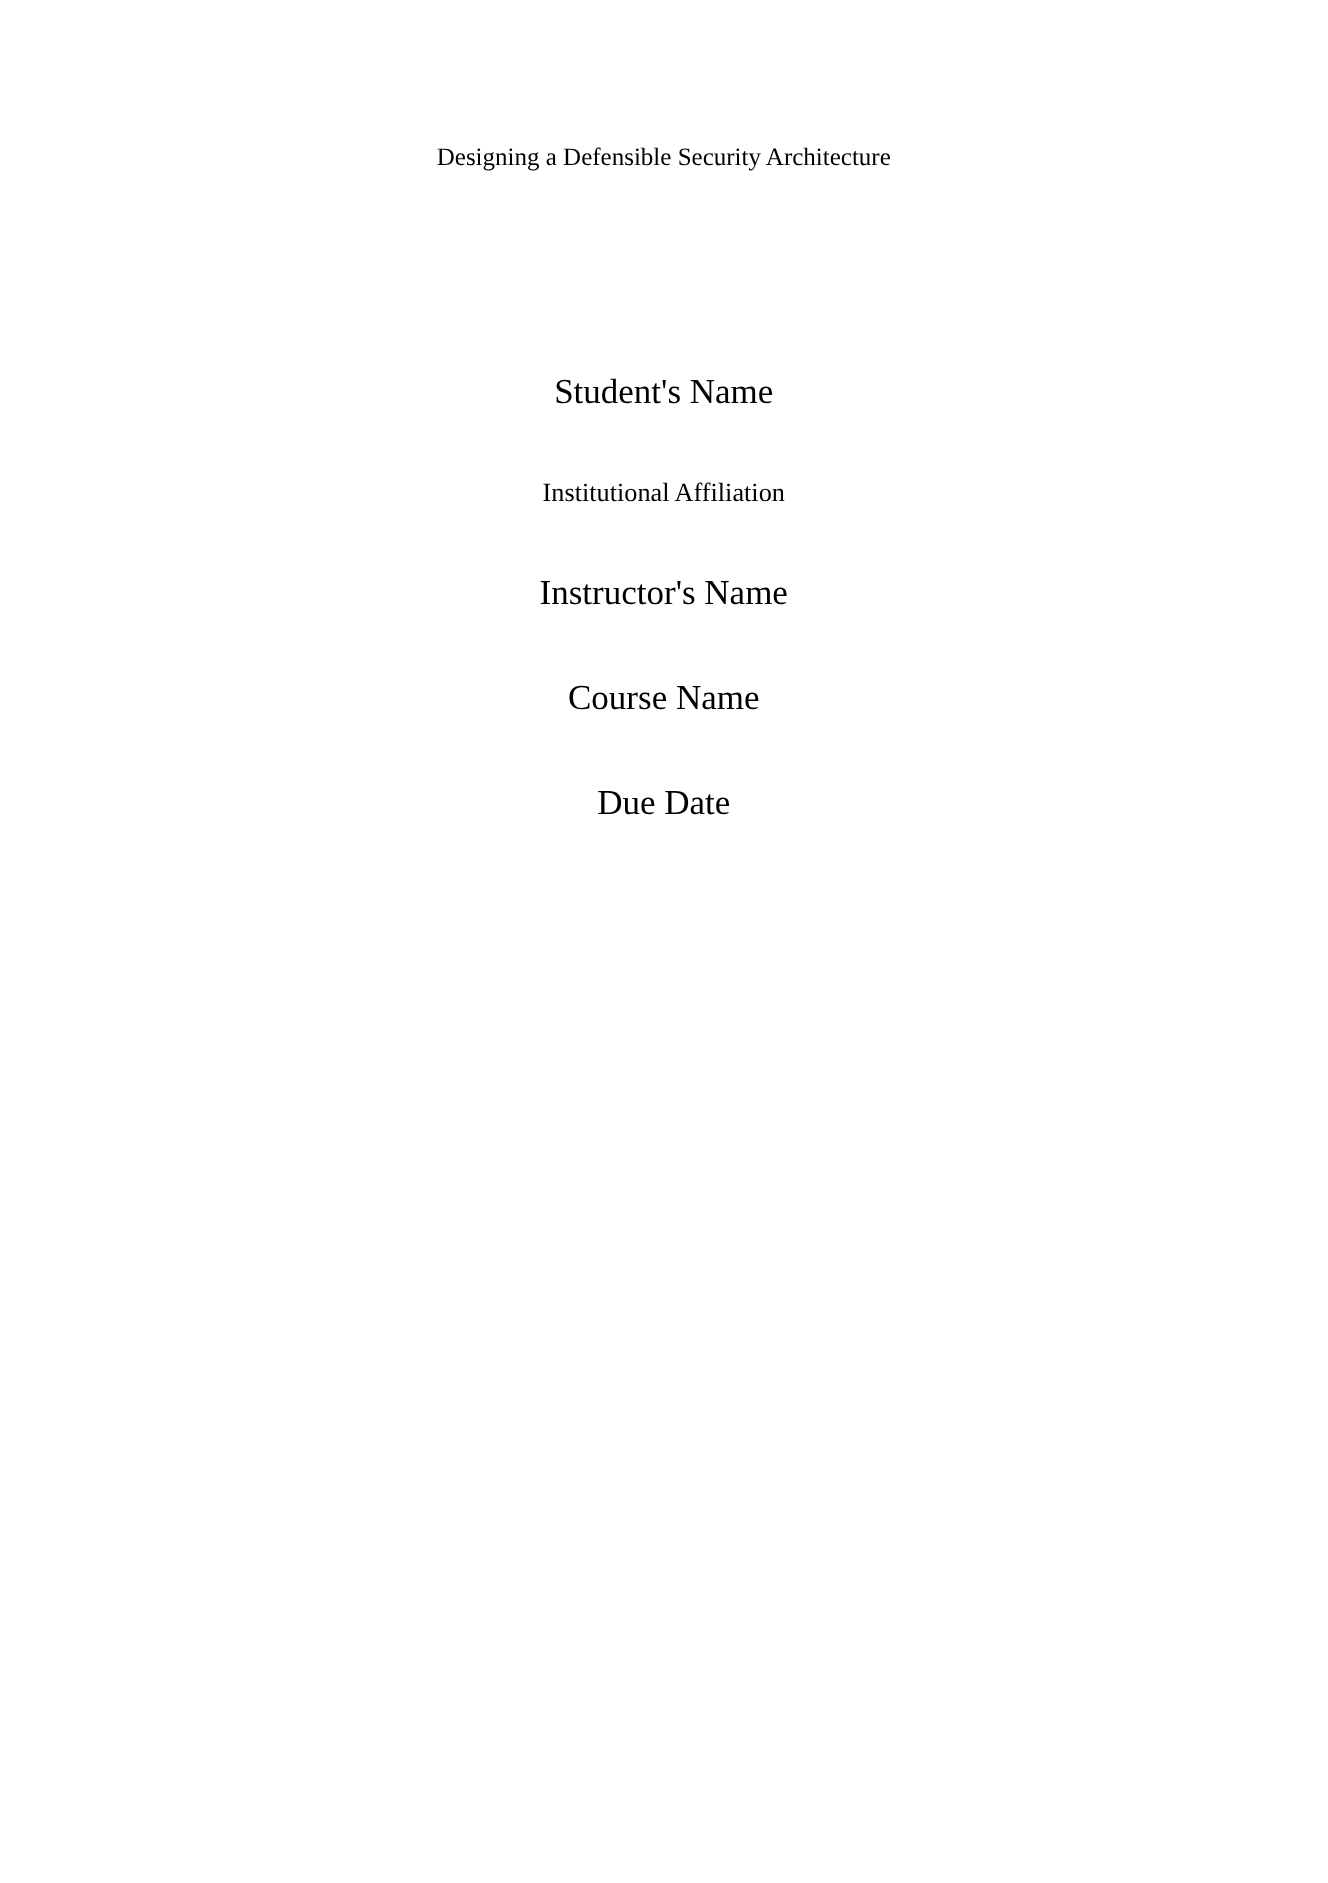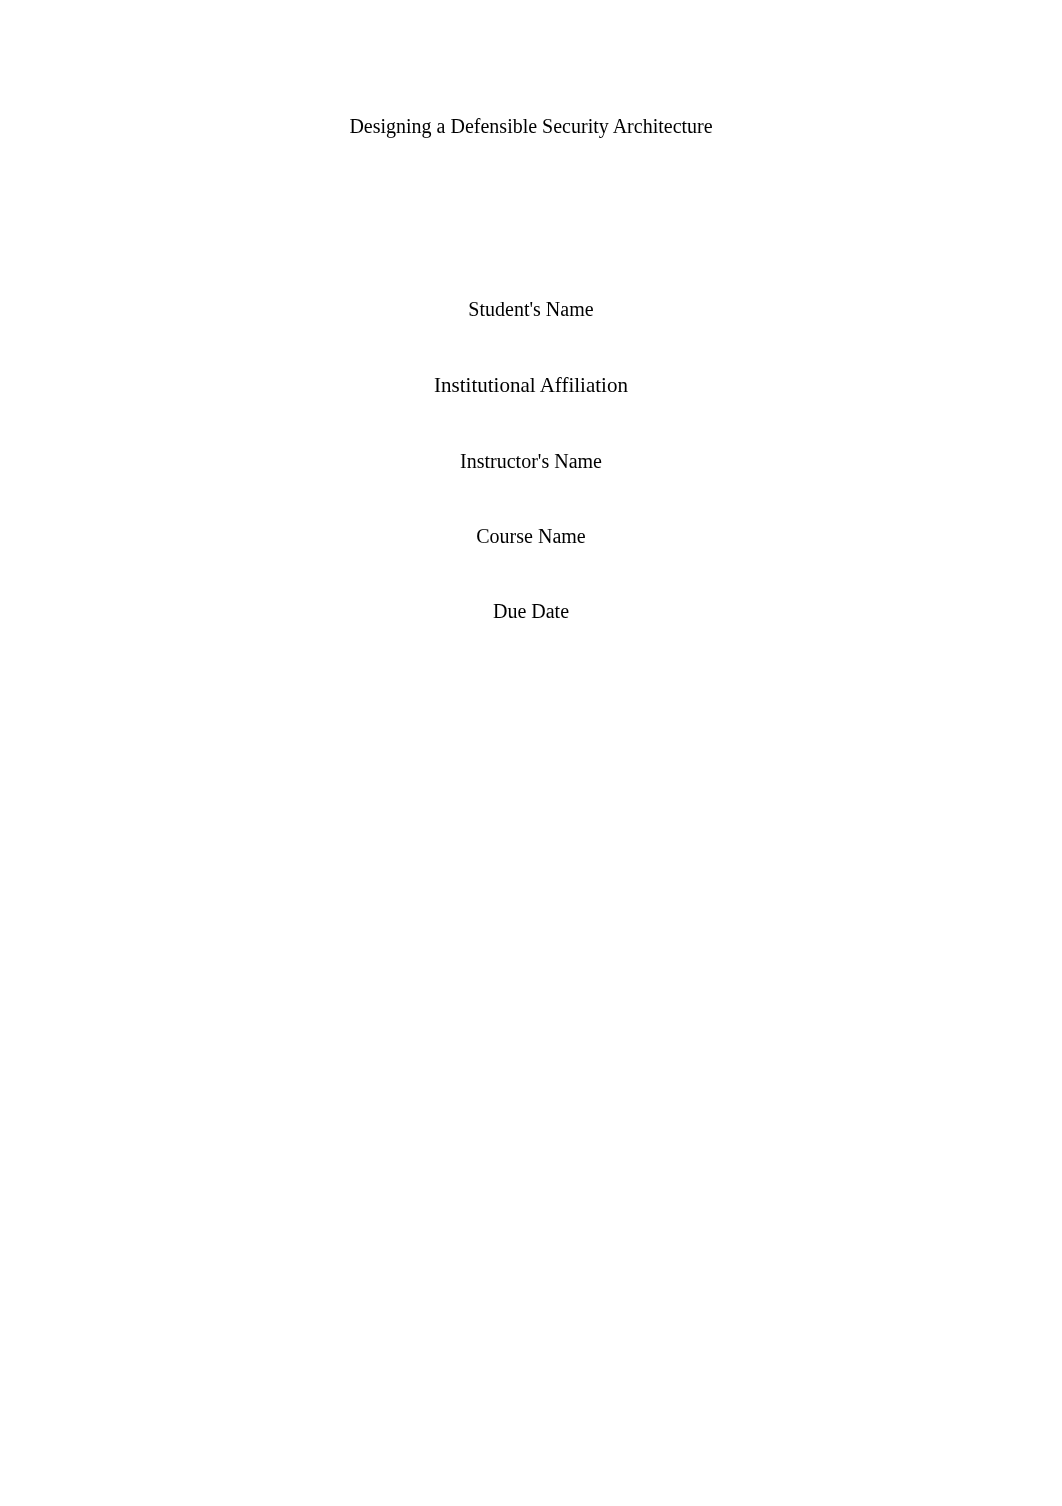--- a/index.html
+++ b/index.html
@@ -21,21 +21,21 @@
       padding-top: 115px;
     }
     .title {
       text-align: center;
       font-size: 20px;
       font-weight: 400;
       margin-bottom: 160px;
     }
     .field {
       text-align: center;
-      font-size: 20px;
+      font-size: 28px;
       font-weight: 400;
       margin-bottom: 52px;
     }
     .field:last-child {
       margin-bottom: 12px;
     }
     .affiliation {
       font-size: 21px;
     }
   </style>

